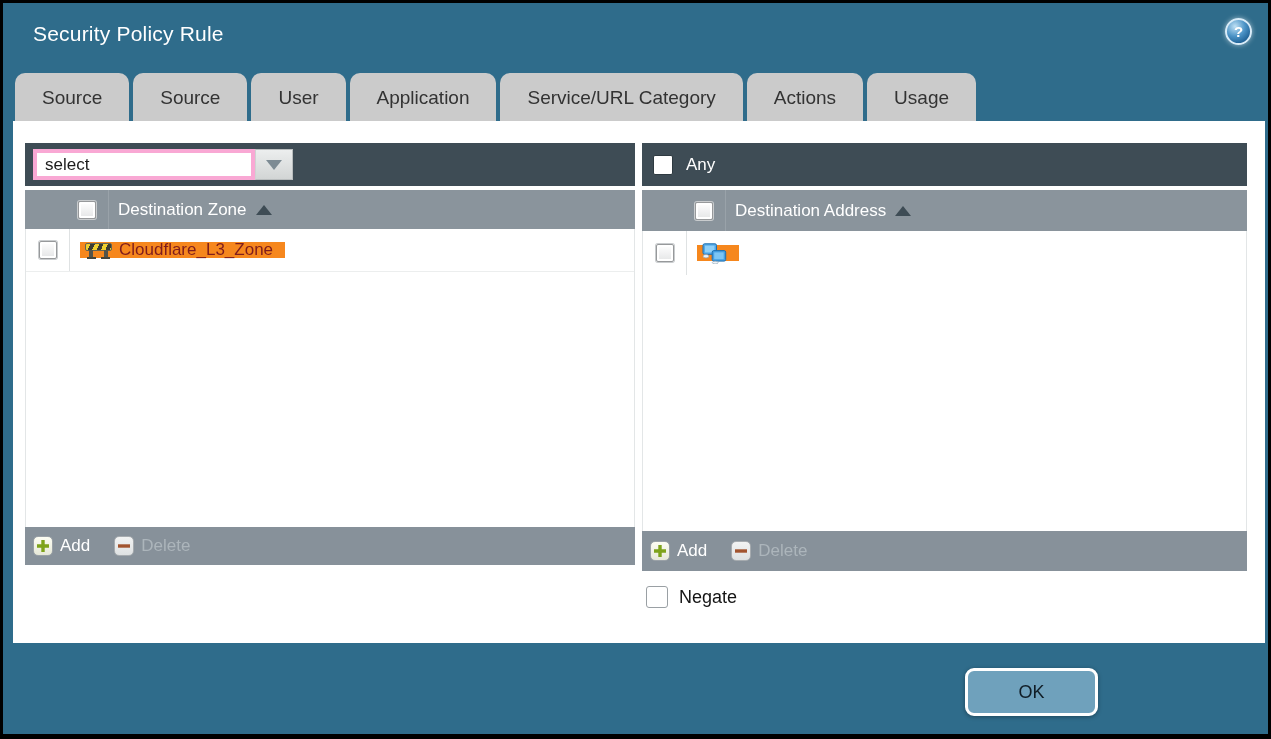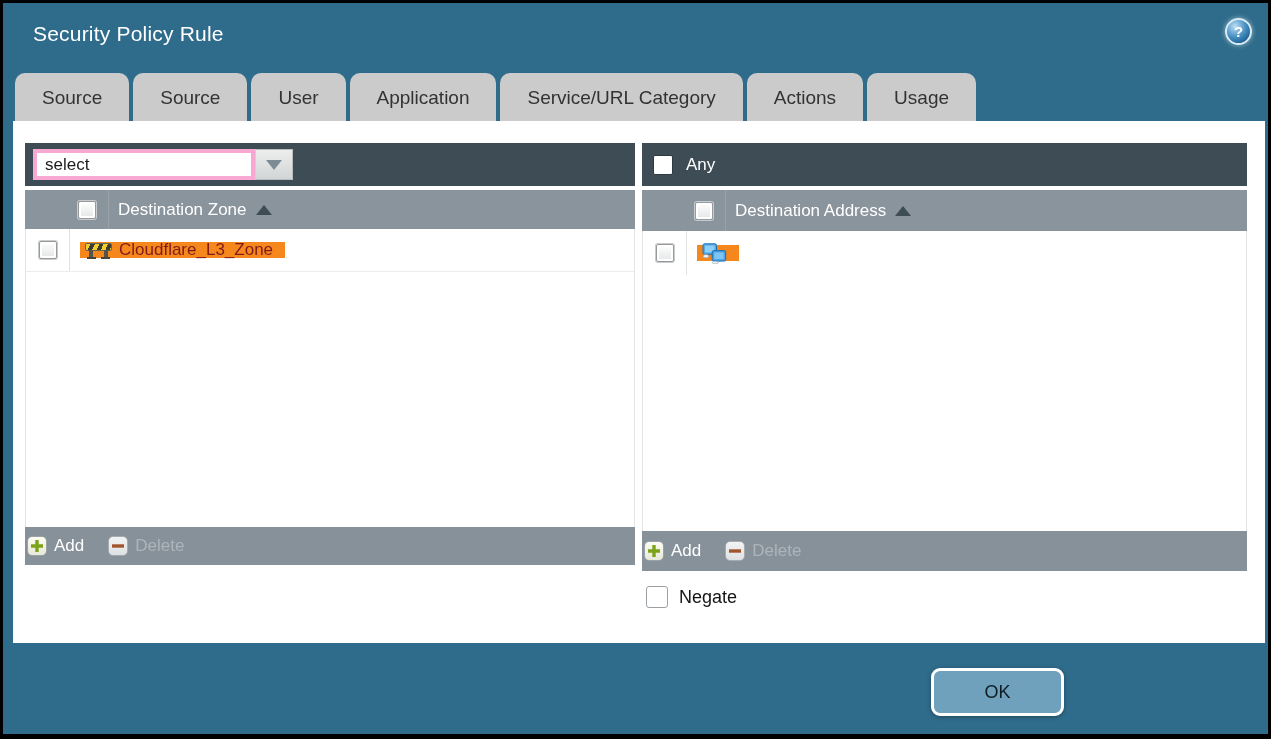--- a/index.html
+++ b/index.html
@@ -26,21 +26,21 @@
   .panel { position:absolute; display:flex; flex-direction:column; }
   .panel-zone    { left:12px;  top:22px; width:610px; height:422px; }
   .panel-address { left:629px; top:22px; width:605px; height:428px; }
 
   .panel-top { height:43px; background:#3E4C55; display:flex; align-items:center; padding-left:8px; }
   .panel-gap { height:4px; background:#fff; }
   .col-header { background:#8A949C; display:flex; align-items:center;padding-left:40px; }
   .panel-zone .col-header { height:39px; }
   .panel-address .col-header { height:41px; }
   .panel-body { flex:1; background:#fff; border-left:1px solid #e3e6e7; border-right:1px solid #e3e6e7; overflow:hidden; }
-  .panel-foot { background:#87919A; display:flex; align-items:center; padding-left:2px; gap:24px; }
+  .panel-foot { background:#87919A; display:flex; align-items:center; padding-left:8px; gap:24px; }
   .panel-zone .panel-foot { height:38px; }
   .panel-address .panel-foot { height:40px; }
 
   
   .filter-input { width:222px; height:31px; border:4px solid #f9a8d4; background:#fff; color:#1c1c1c;
                   font-size:17px; padding:0 8px; font-family:"Liberation Sans",sans-serif; outline:none; }
   .filter-btn { width:38px; height:31px; background:linear-gradient(#ecEEee,#d2d5d5); background:linear-gradient(#eceeee,#d2d5d5);
                 border:1px solid #b9bdbe; border-left:1px solid #cfd2d2; display:flex; align-items:center; justify-content:center; cursor:pointer; }
   .tri-down { width:0; height:0; border-left:8px solid transparent; border-right:8px solid transparent; border-top:10px solid #7d8b94; }
   .tri-up   { width:0; height:0; border-left:8px solid transparent; border-right:8px solid transparent; border-bottom:10px solid #3E4C55; margin-left:9px; }
@@ -86,21 +86,21 @@
   .any-lbl { color:#fff; font-size:17px; }
 
   
   .negate { position:absolute; left:633px; top:465px; display:flex; align-items:center; gap:11px; }
   .negate-lbl { color:#141414; font-size:18px; }
 
   
   .btn { position:absolute; top:665px; height:48px; border:3px solid #fff; border-radius:9px;
          font-size:18px; color:#101d26; text-align:center; line-height:42px; cursor:pointer;
          box-shadow:0 1px 4px rgba(0,0,0,.35); font-family:"Liberation Sans",sans-serif; }
-  .btn-ok { left:928px; width:133px; background:#6FA1BC; }
+  .btn-ok { left:962px; width:133px; background:#6FA1BC; }
   .btn-cancel { left:1105px; width:134px; background:#C9CBCB; color:#1a1a1a; }
 </style>
 </head>
 <body>
 
 <div id="screen">
   <div class="dialog">
 
     <div class="title">Security Policy Rule</div>
     <div class="help">?</div>

